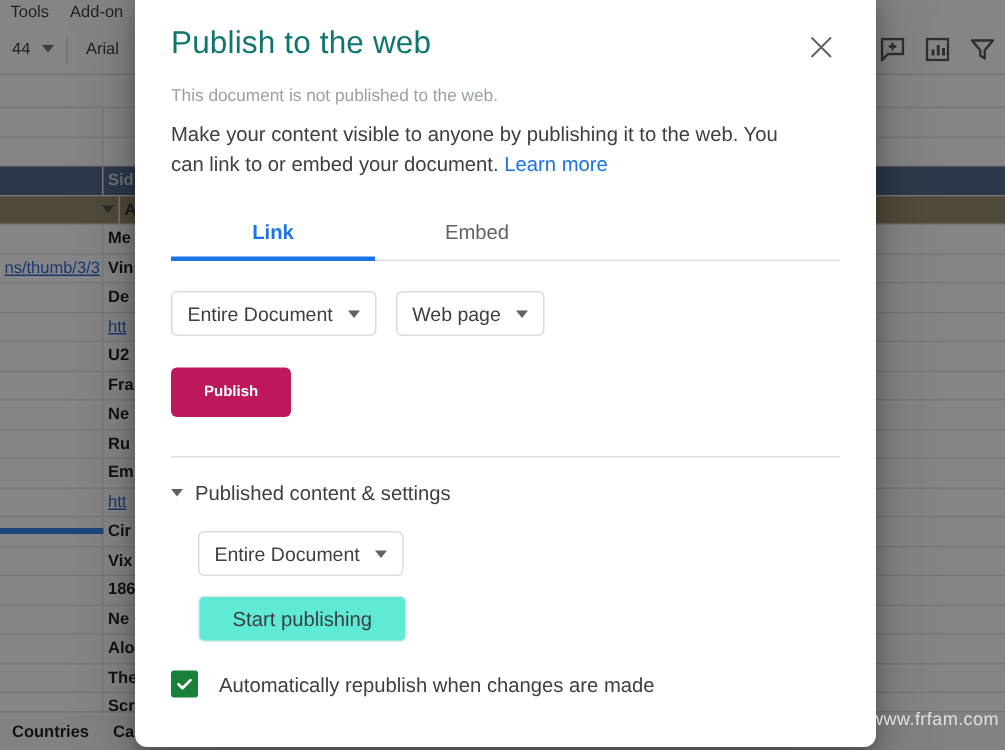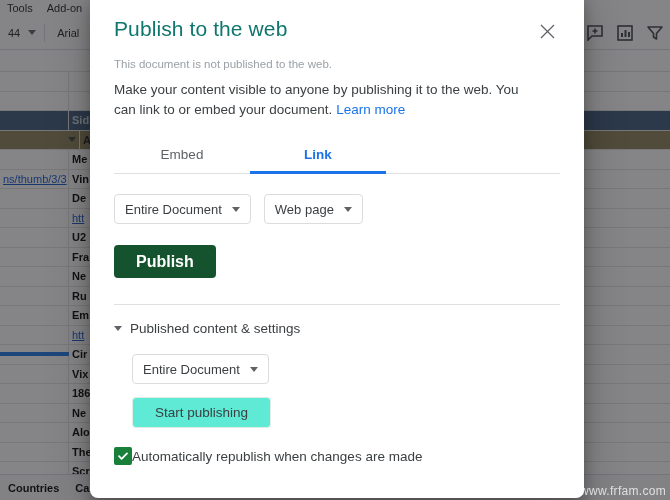--- a/index.html
+++ b/index.html
@@ -192,24 +192,24 @@
   .caret {
     width: 0; height: 0;
     border-left: 4px solid transparent;
     border-right: 4px solid transparent;
     border-top: 5px solid #5f6368;
   }
 
   .publish-btn {
     margin: 21px 24px 0 24px;
     display: inline-flex; align-items: center; justify-content: center;
-    background: #14532d; color: #ffffff;
+    background: #be185d; color: #ffffff;
     border: none; border-radius: 4px;
     height: 33px; padding: 0 22px;
-    font-size: 16px; font-weight: bold;
+    font-size: 10px; font-weight: bold;
     cursor: pointer;
     font-family: "Liberation Sans", sans-serif;
   }
 
   .divider {
     margin: 26px 24px 0 24px;
     height: 1px; background: #e0e0e0;
   }
 
   .section-head {
@@ -234,38 +234,38 @@
     display: inline-flex; align-items: center; justify-content: center;
     background: #5eead4; color: #3c4043;
     border: 1px solid #e0ece4; border-radius: 4px;
     height: 31px; padding: 0 22px;
     font-size: 13.5px;
     cursor: pointer;
     font-family: "Liberation Sans", sans-serif;
   }
 
   .check-row {
-    display: flex; align-items: center; 
+    display: flex; align-items: center; gap: 14px;
     margin-top: 19px;
     padding-left: 24px;
     cursor: pointer;
   }
   .checkbox {
     width: 18px; height: 18px;
     background: #188038; border-radius: 2px;
     display: flex; align-items: center; justify-content: center;
     flex-shrink: 0;
   }
   .checkbox svg { display: block; }
   .check-label { font-size: 13.5px; color: #3c4043; }
 
   
   .watermark {
     position: absolute;
-    right: 4px; bottom: 2px;
+    right: 4px; bottom: 14px;
     font-size: 12px;
     color: rgba(255,255,255,0.75);
     letter-spacing: 0.3px;
     pointer-events: none;
   }
 </style>
 </head>
 <body>
 
 <div id="root">
@@ -572,22 +572,22 @@
     </div>
 
     <div class="dlg-status">This document is not published to the web.</div>
 
     <div class="dlg-desc">
       <span>Make your content visible to anyone by publishing it to the web. You can link to or embed your document.</span>
       <a>Learn more</a>
     </div>
 
     <div class="tabs">
+      <div class="tab active">Link</div>
       <div class="tab">Embed</div>
-      <div class="tab active">Link</div>
     </div>
 
     <div class="row-controls">
       <div class="select-btn">
         <span>Entire Document</span>
         <span class="caret"></span>
       </div>
       <div class="select-btn">
         <span>Web page</span>
         <span class="caret"></span>

